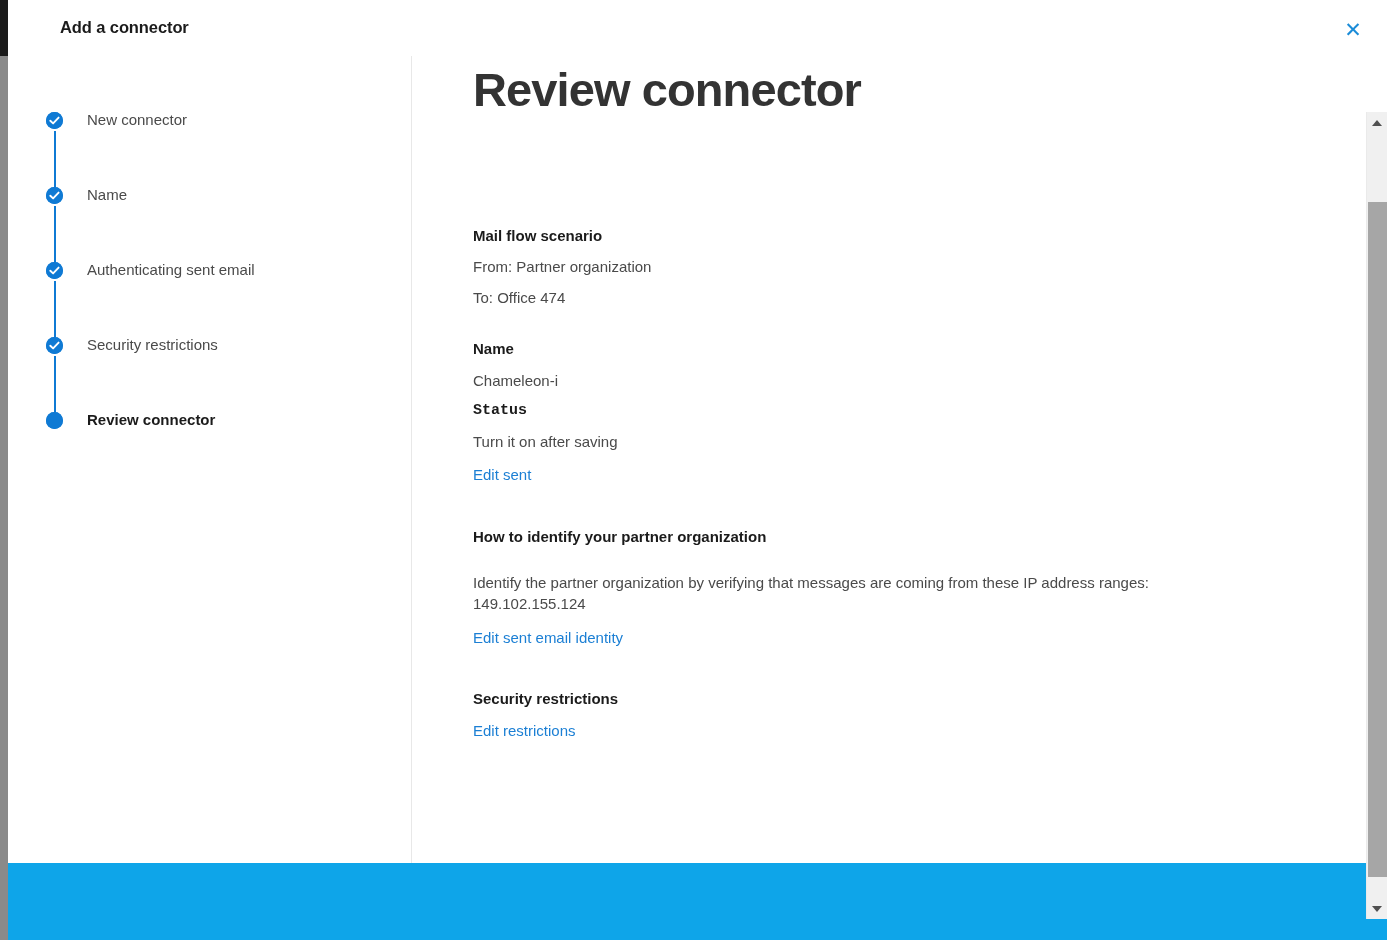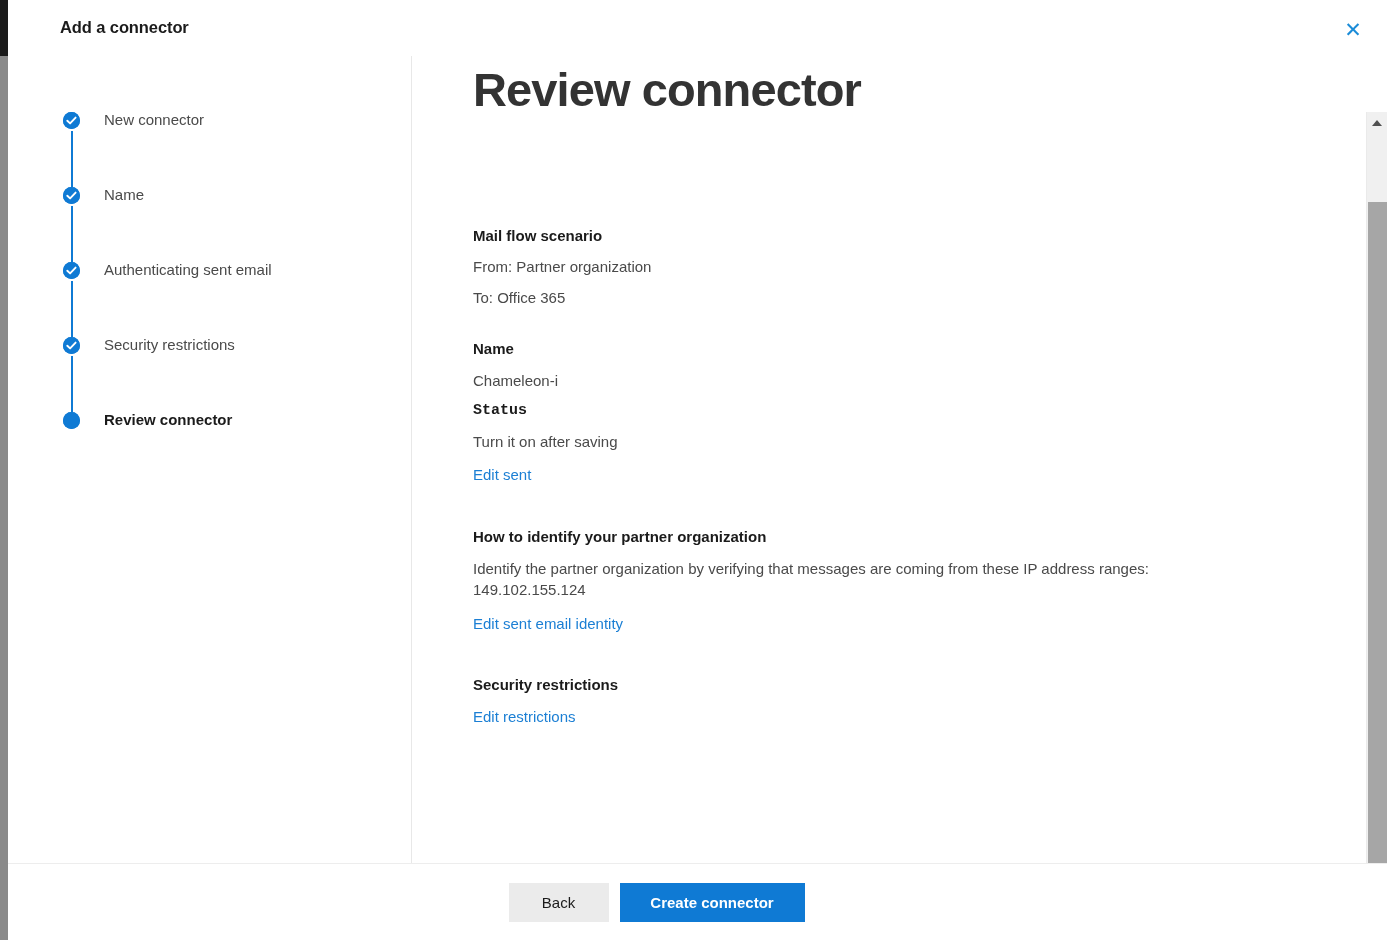--- a/index.html
+++ b/index.html
@@ -81,21 +81,21 @@
   .v-divider {
     position: absolute;
     left: 403px; top: 0;
     width: 1px; height: 807px;
     background: #e8e8e8;
   }
 
   
   .stepper {
     position: absolute;
-    left: 55px; top: 54px;
+    left: 38px; top: 54px;
     width: 330px;
     text-align: center;
   }
   .step {
     position: relative;
     display: flex;
     align-items: flex-start;
     height: 75px;
     cursor: pointer;
   }
@@ -176,21 +176,21 @@
 
   .sp-mailflow  { margin-top: 108px; }
   .sp-line1     { margin-top: 10px; }
   .sp-line2     { margin-top: 10px; }
   .sp-name-h    { margin-top: 31px; }
   .sp-name-v    { margin-top: 11px; }
   .sp-status-h  { margin-top: 10px; font-family: Liberation Mono, monospace; }
   .sp-status-v  { margin-top: 10px; }
   .sp-editname  { margin-top: 12px; }
   .sp-identify-h{ margin-top: 42px; }
-  .sp-identify-v{ margin-top: 11px; }
+  .sp-identify-v{ margin-top: 25px; }
   .sp-editsent  { margin-top: 13px; }
   .sp-sec-h     { margin-top: 41px; }
   .sp-sec-v     { margin-top: 11px; }
   .sp-editres   { margin-top: 11px; }
 
   
   .scrollbar {
     position: absolute;
     right: 0; top: 56px;
     width: 21px; height: 807px;
@@ -348,21 +348,21 @@
       </div>
 
     </div>
 
     <div class="content">
 
       <h1 class="page-heading">Review connector</h1>
 
       <div class="section-title sp-mailflow">Mail flow scenario</div>
       <div class="section-text sp-line1">From: Partner organization</div>
-      <div class="section-text sp-line2">To: Office 365</div>
+      <div class="section-text sp-line2">To: Office 474</div>
 
       <div class="section-title sp-name-h">Name</div>
       <div class="section-text sp-name-v">Chameleon-i</div>
 
       <div class="section-title sp-status-h">Status</div>
       <div class="section-text sp-status-v">Turn it on after saving</div>
       <div class="sp-editname"><a class="link">Edit sent</a></div>
 
       <div class="section-title sp-identify-h">How to identify your partner organization</div>
       <div class="section-text sp-identify-v">Identify the partner organization by verifying that messages are coming from these IP address ranges: 149.102.155.124</div>
@@ -378,20 +378,14 @@
           <i></i>
         </div>
       <div class="sb-thumb"></div>
       <div class="sb-arrow down">
           <i></i>
         </div>
     </div>
 
   </div>
 
-  <div class="footer">
-    <div class="footer-inner">
-      <button class="btn btn-secondary">Back</button>
-      <button class="btn btn-primary">Create connector</button>
-    </div>
-  </div>
 
 </div>
 
 </body></html>

